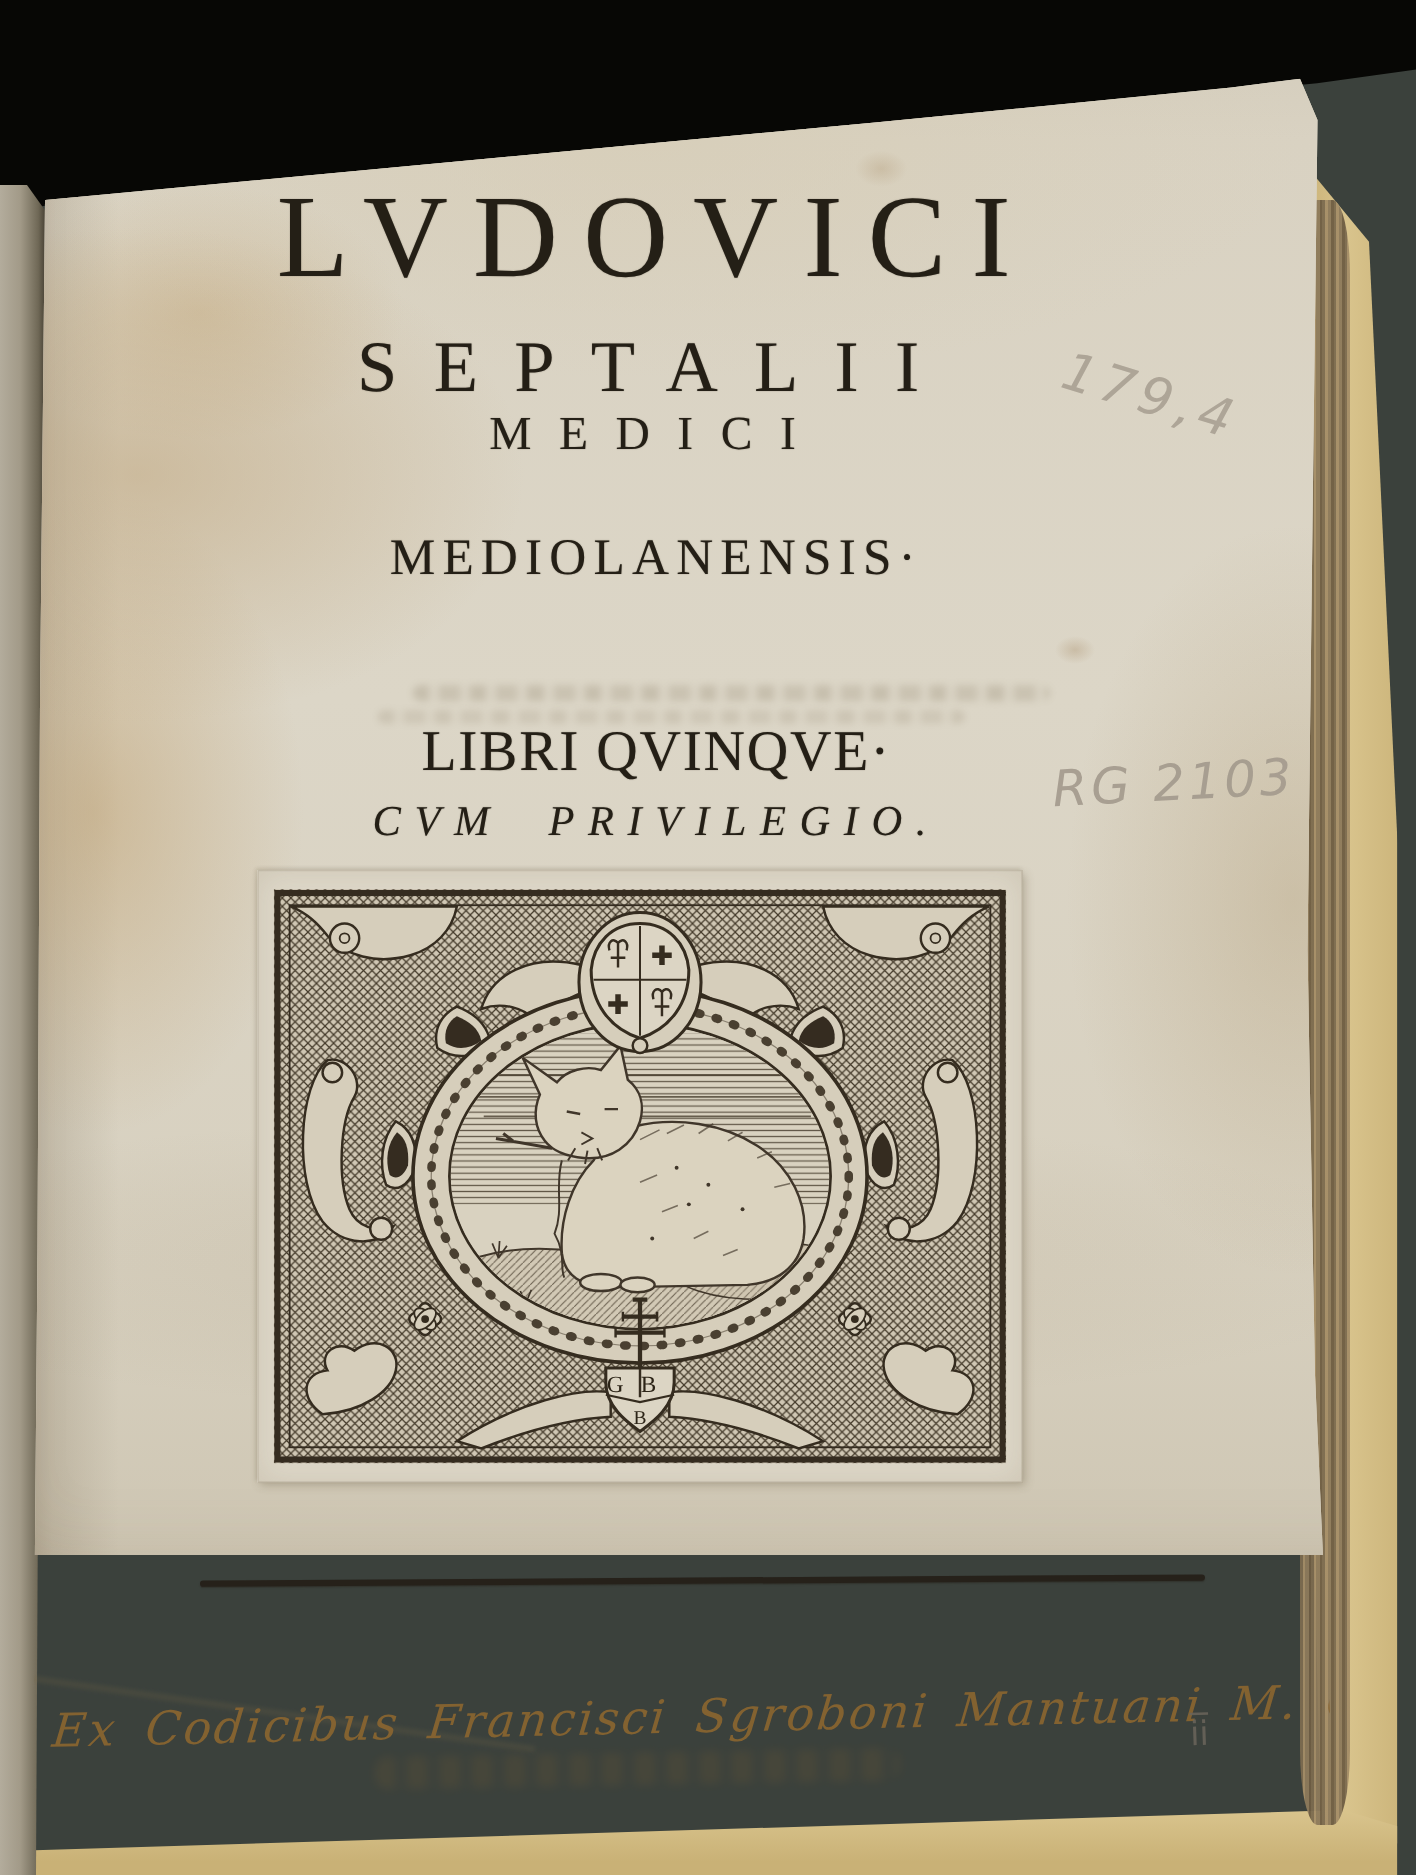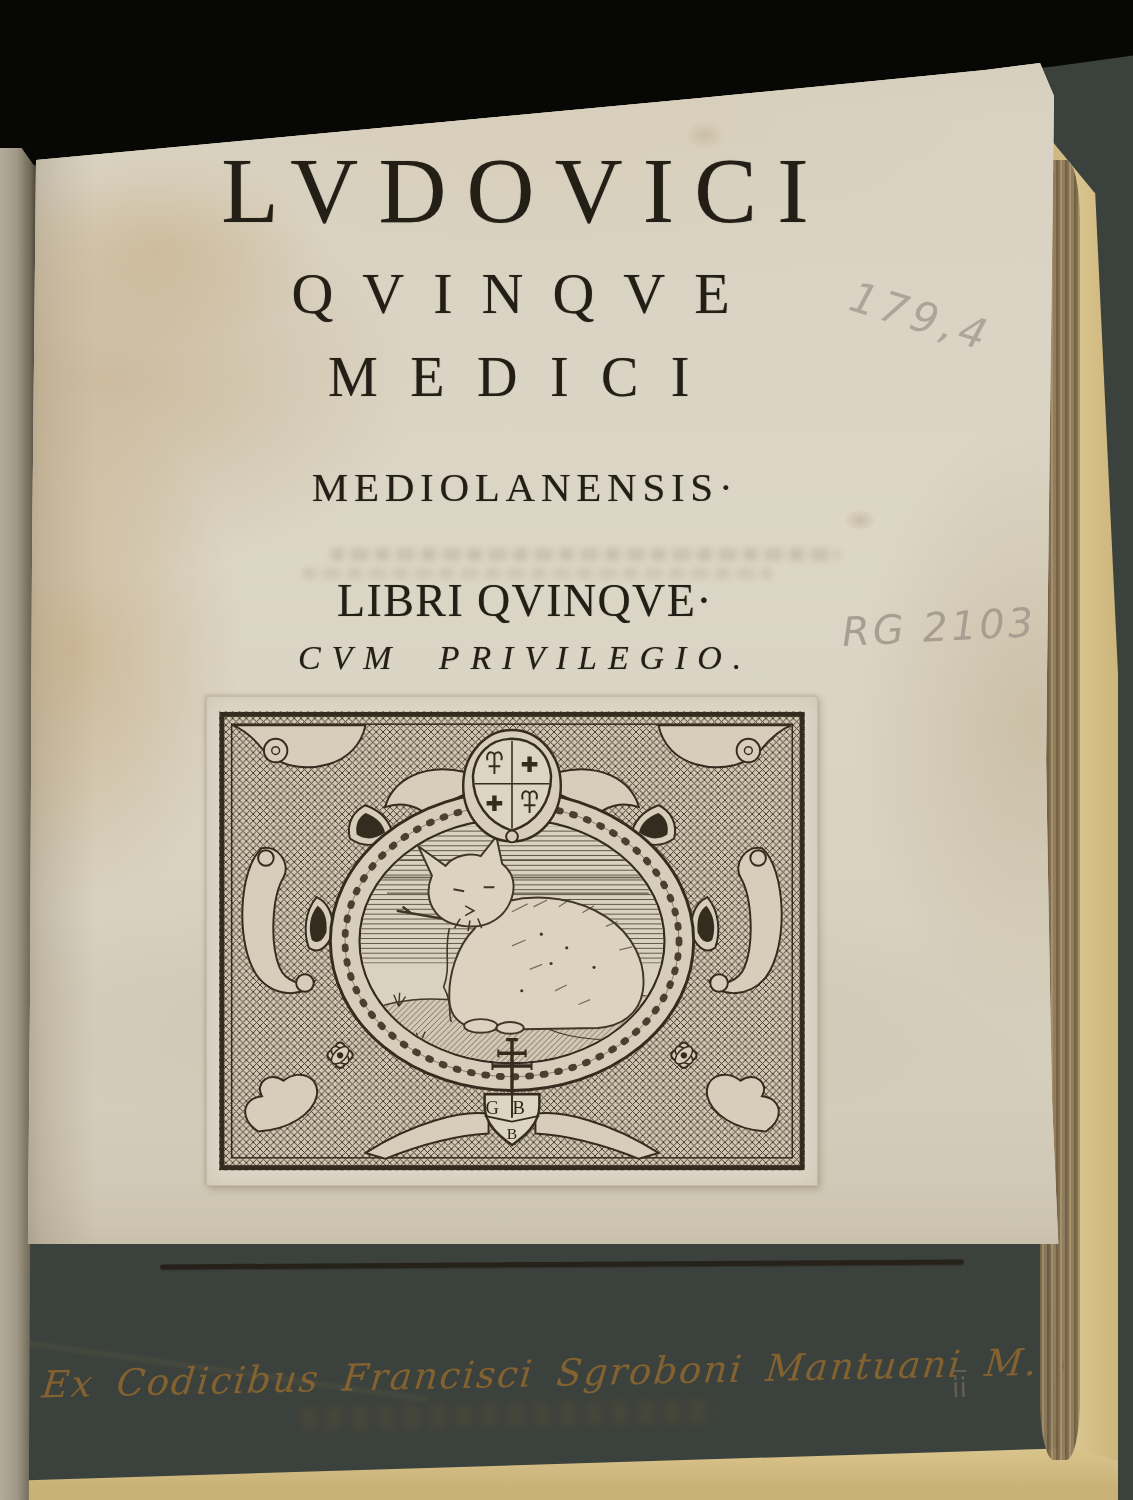--- a/index.html
+++ b/index.html
@@ -43,22 +43,22 @@
       linear-gradient(180deg,#d2cbba 0%,#d9d2c2 9%,#dcd6c7 45%,#d7d0bf 82%,#cec6b3 100%);
     box-shadow:inset 0 0 60px rgba(120,100,70,.12);}
   .crease{left:0px;top:1368px;width:430px;height:3px;background:rgba(120,102,72,.35);
     transform:rotate(8deg);filter:blur(2px);}
 
   
   .t{left:30px;width:990px;text-align:center;color:#241f16;
      text-shadow:0 0 1px rgba(35,28,16,.45);white-space:nowrap;}
   .l1{top:136px;font-size:94px;letter-spacing:.215em;}
   .l2{top:260px;font-size:58px;letter-spacing:.5em;}
-  .l3{top:345px;font-size:56px;letter-spacing:.58em;}
-  .l4{top:421px;font-size:41px;letter-spacing:.14em;margin-top:42px;}
+  .l3{top:325px;font-size:38px;letter-spacing:.58em;}
+  .l4{top:421px;font-size:41px;letter-spacing:.14em;}
   .l5{top:484px;font-size:45px;letter-spacing:.015em;}
   .l6{top:574px;font-size:46px;letter-spacing:.03em;}
   .l7{top:639px;font-size:34px;letter-spacing:.32em;font-style:italic;word-spacing:.5em;}
   .place{top:1196px;font-size:50px;letter-spacing:.17em;}
   .imprint{top:1283px;font-size:31px;letter-spacing:.015em;}
   .permit{top:1316px;font-size:31px;font-style:italic;letter-spacing:.03em;}
   .rule{left:160px;top:1262px;width:804px;height:5px;background:#26211a;border-radius:3px;
     transform:rotate(-.35deg);box-shadow:0 1px 1px rgba(38,33,26,.4);}
 
   
@@ -95,21 +95,21 @@
   <div class="abs bg-black"></div>
   <div class="abs vellum-right"></div>
   <div class="abs vellum-bottom"></div>
   <div class="abs fore-edge"></div>
   <div class="abs left-sliver"></div>
 
   <div class="abs page">
     <div class="abs crease"></div>
 
     <div class="abs t l1">LVDOVICI</div>
-    <div class="abs t l2">QVINQVE</div>
+    <div class="abs t l2">SEPTALII</div>
     <div class="abs t l3">MEDICI</div>
     <div class="abs t l4">MEDIOLANENSIS·</div>
     <div class="abs ghost g1"></div>
     <div class="abs ghost g2"></div>
     <div class="abs t l6">LIBRI QVINQVE·</div>
     <div class="abs plate">
       <svg width="586" height="466" viewBox="0 0 600 470">
         <defs>
           <pattern id="xh" width="7" height="7" patternUnits="userSpaceOnUse">
             <path d="M0,0 L7,7 M7,0 L0,7" stroke="#443a2a" stroke-width="1"></path>

